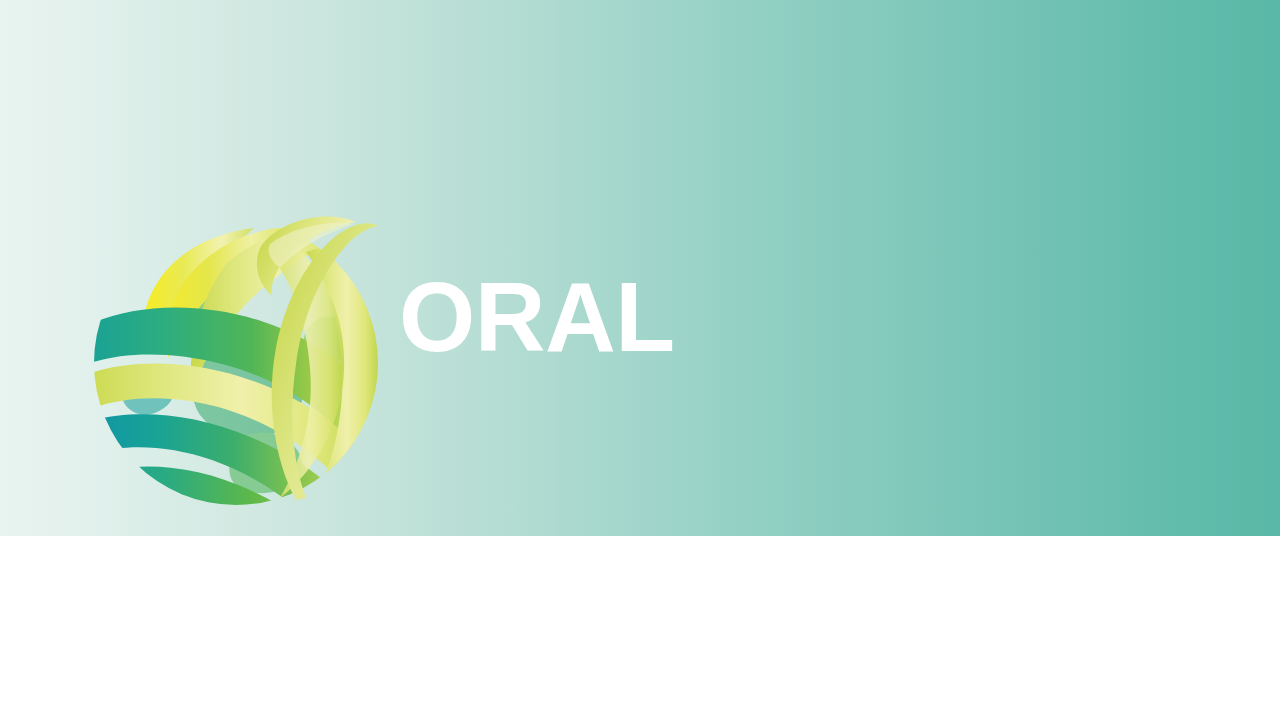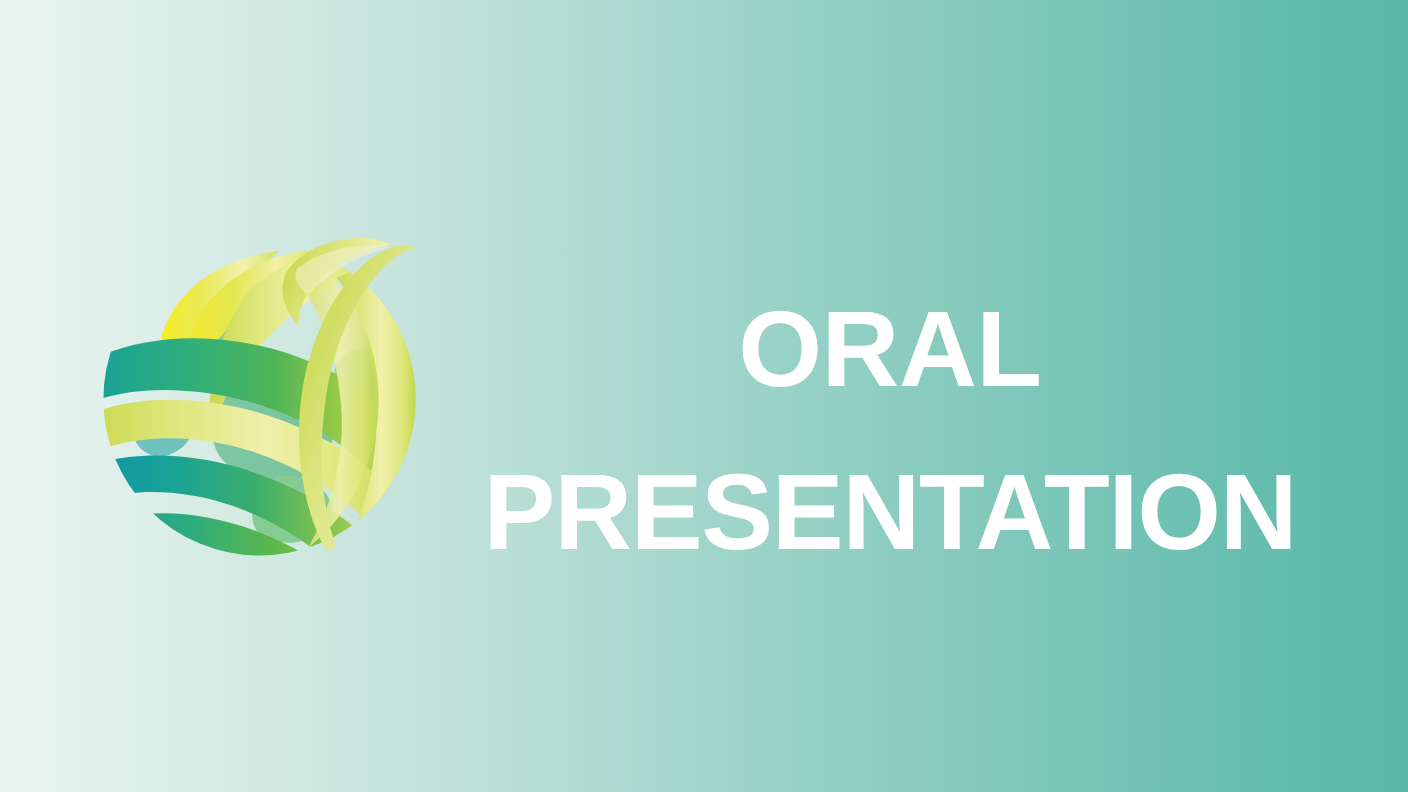--- a/index.html
+++ b/index.html
@@ -10,34 +10,33 @@
     overflow:hidden;
   }
 
   body {
     font-family:"Liberation Sans", sans-serif;
   }
 
   #slide {
     position:relative;
     width:1280px;
-    height:720px;
+    height:536px;
     background:linear-gradient(to right,
       #e8f4f0 0%,
       #e3f1ed 6%,
       #d8ece6 14%,
       #c9e5dd 26%,
       #b3dcd2 40%,
       #9bd3c8 54%,
       #85cabd 68%,
       #71c2b4 82%,
       #62bcac 92%,
       #59b8a7 100%);
     overflow:hidden;
-    text-align:center;
   }
 
   
   #logo {
     position:absolute;
     left:88px;
     top:200px;
     width:300px;
     height:325px;
   }
@@ -224,16 +223,15 @@
         <path d="M182 44
                  C 206 26, 244 20, 266 24
                  C 236 34, 210 48, 192 68
                  C 182 60, 178 52, 182 44 Z" fill="#eef2c8" opacity="0.6"></path>
       </g>
     </svg>
   </div>
 
   <div id="title-block">
     <div class="title-line" id="line-oral">ORAL</div>
-    <div class="title-line" id="line-presentation">PRESENTATION</div>
   </div>
 
 </div>
 
 </body></html>

